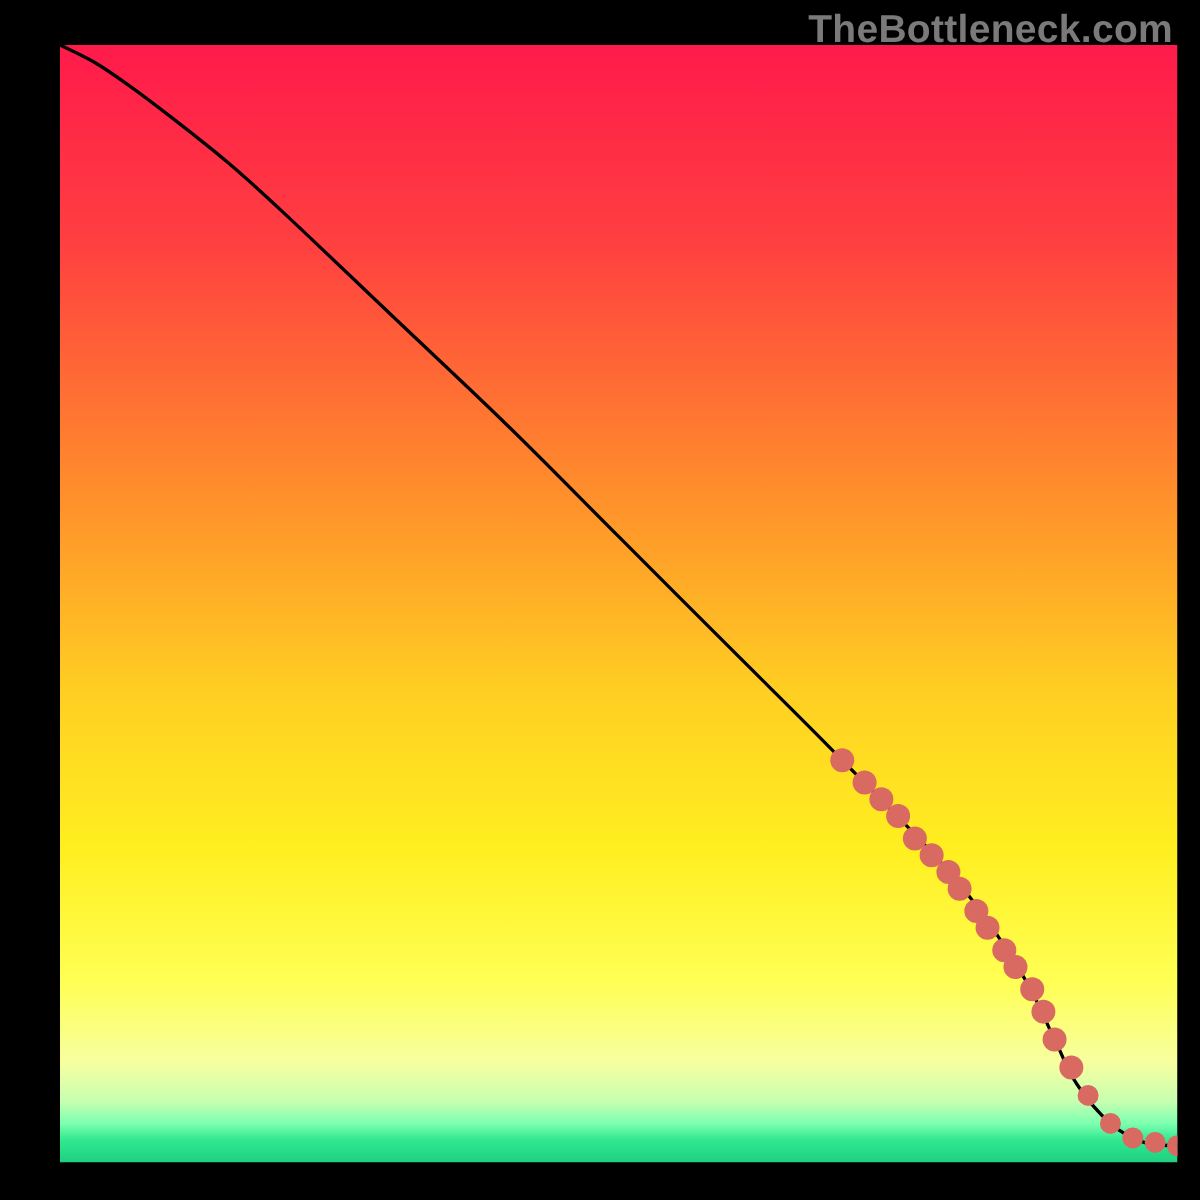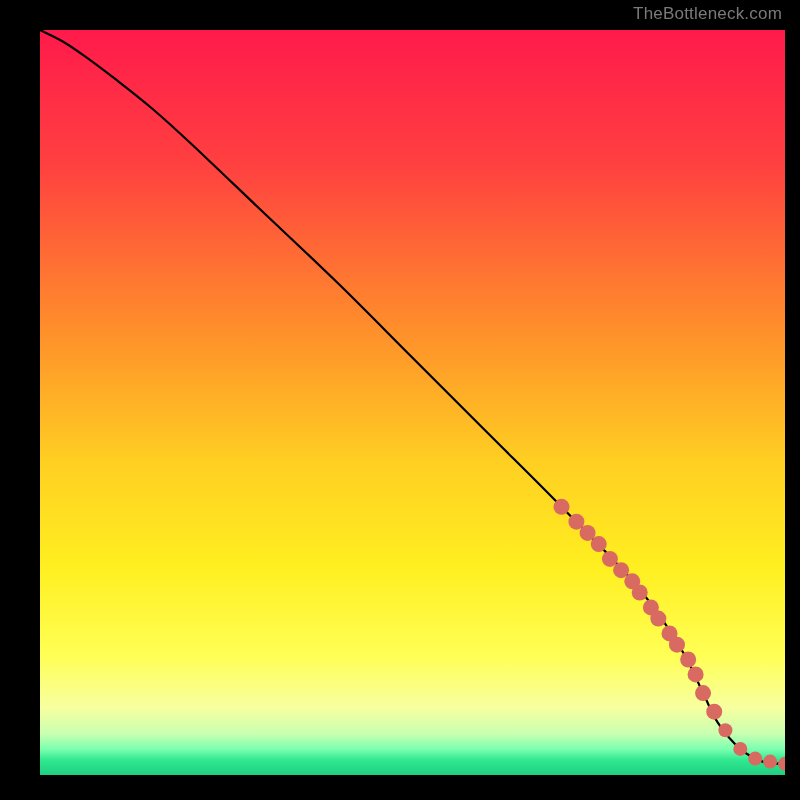--- a/index.html
+++ b/index.html
@@ -15,22 +15,22 @@
     position: relative;
     width: 800px;
     height: 800px;
     background: #000;
   }
   #attribution {
     position: absolute;
     top: 4px;
     right: 18px;
     color: #7a7a7a;
-    font-size: 17px;
-    font-weight: 400;
+    font-size: 26px;
+    font-weight: 700;
     letter-spacing: 0.2px;
   }
   #plot {
     position: absolute;
     left: 40px;
     top: 30px;
     width: 745px;
     height: 745px;
   }
   svg { display: block; }

